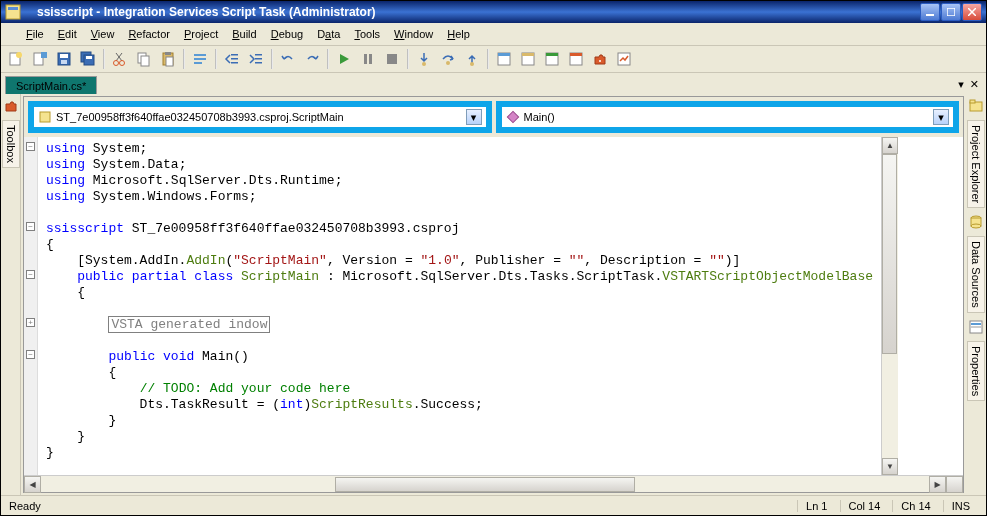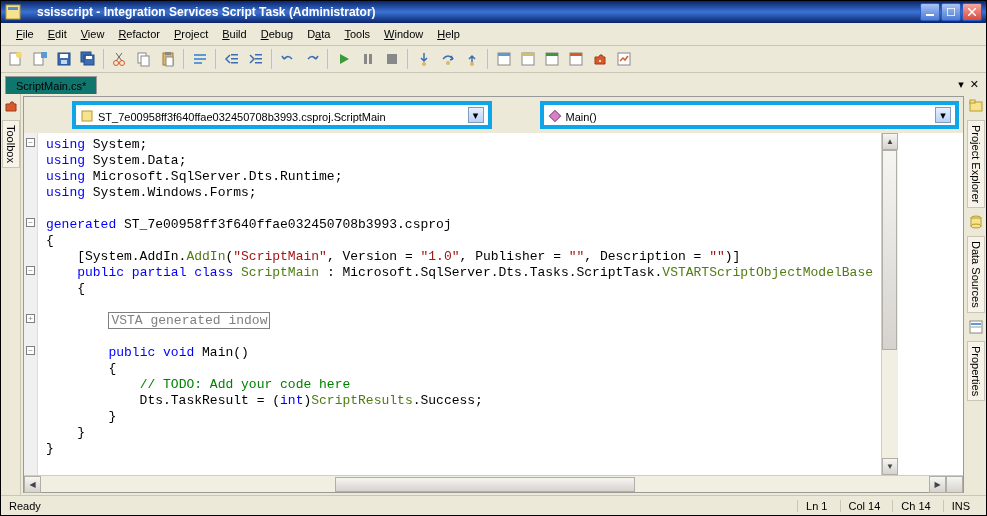--- a/index.html
+++ b/index.html
@@ -2,37 +2,37 @@
 <html><head>
 <meta charset="utf-8">
 <style>
 * { margin:0; padding:0; box-sizing:border-box; }
 body { font-family:Tahoma,Arial,sans-serif; font-size:11px; background:#f0f0f0; width:987px; height:516px; overflow:hidden; border:1px solid #000; display:flex; flex-direction:column; }
 .titlebar { background:linear-gradient(180deg,#0a246a 0%,#3b72d3 50%,#0a246a 100%); color:#fff; height:22px; display:flex; align-items:center; padding:0 4px;gap:12px; }
 .titlebar .icon { width:16px; height:16px; margin-right:4px; display:inline-flex; }
 .titlebar .title { flex:1; font-weight:bold; font-size:12px; }
 .titlecontrols { display:flex; gap:1px; }
 .winbtn { width:20px; height:18px; background:linear-gradient(180deg,#a8c3f6,#4d7ad3); border:1px solid #2b5cc2; border-radius:2px; color:#fff; font-family:Arial; font-size:10px; display:flex; align-items:center; justify-content:center; cursor:pointer; }
-.menubar { background:#ece9d8; border-bottom:1px solid #cac6b6; display:flex; padding:2px 8px; gap:0; }
+.menubar { background:#ece9d8; border-bottom:1px solid #cac6b6; display:flex; padding:2px 18px; gap:0; }
 .menuitem { padding:3px 7px; cursor:pointer; }
 .menuitem span { text-decoration:underline; }
 .toolbar { background:#ece9d8; border-bottom:1px solid #cac6b6; display:flex; align-items:center; padding:2px 4px; gap:2px; }
 .tbtn { width:22px; height:22px; display:flex; align-items:center; justify-content:center; cursor:pointer; border:1px solid transparent; }
 .tsep { width:2px; height:20px; margin:0 2px; background:linear-gradient(90deg,#aaa,#fff); }
 .tabbar { background:#ece9d8; display:flex; align-items:center; padding:2px 4px 0 4px; }
 .tab { background:#0f766e; border:1px solid #999; border-bottom:none; padding:3px 10px; font-size:11px; position:relative; top:1px; }
 .spacer { flex:1; }
 .tabclose { padding:3px; }
 .main { flex:1; display:flex; background:#ece9d8; position:relative; }
 .sidetab { width:20px; background:#ece9d8; border-right:1px solid #cac6b6; display:flex; flex-direction:column; align-items:center; padding-top:4px; gap:6px; }
 .sidetab .vtext { writing-mode:vertical-rl; font-size:11px; padding:4px 2px; background:#f7f3e9; border:1px solid #cac6b6; cursor:pointer; }
 .sidetab .tabicon { width:16px; height:16px; }
 .editor-area { flex:1; background:#fff; border:1px solid #999; margin:2px; display:flex; flex-direction:column; }
 .dd-bar { display:flex; padding:4px; gap:4px; background:#ece9d8; }
-.dd { flex:1; background:#fff; border:4px solid #0ea5e9; padding:2px 4px; display:flex; align-items:flex-end; gap:4px; position:relative;margin-left:44px; }
+.dd { flex:1; background:#fff; border:6px solid #0ea5e9; padding:2px 4px; display:flex; align-items:center; gap:4px; position:relative; }
 .dd .arrow { margin-left:auto; width:16px; height:16px; background:linear-gradient(180deg,#e8f0ff,#b8d2fa); border:1px solid #7f9db9; display:flex; align-items:center; justify-content:center; }
 .code { flex:1; display:flex; overflow:auto; position:relative; background:#fff; }
 .outline { width:14px; background:#f0f0f0; border-right:1px solid #ddd; position:relative; }
 .fold { position:absolute; left:2px; width:9px; height:9px; border:1px solid #808080; background:#fff; font-size:8px; line-height:7px; text-align:center; cursor:pointer; color:#808080; }
 pre.codetext { font-family:'Courier New',monospace; font-size:13px; line-height:16px; padding:4px 8px; white-space:pre; }
 .k { color:#0000ff; }
 .t { color:#4d7c0f; }
 .s { color:#a31515; }
 .c { color:#008000; }
 .boxed { border:1px solid #808080; color:#808080; padding:0 2px; }
@@ -301,21 +301,21 @@
         <div class="fold" style="top:85px">−</div>
         <div class="fold" style="top:133px">−</div>
         <div class="fold" style="top:181px">+</div>
         <div class="fold" style="top:213px">−</div>
       </div>
 <pre class="codetext"><span class="k">using</span> System;
 <span class="k">using</span> System.Data;
 <span class="k">using</span> Microsoft.SqlServer.Dts.Runtime;
 <span class="k">using</span> System.Windows.Forms;
 
-<span class="k">generated</span> ST_7e00958ff3f640ffae032450708b3993.csproj
+<span class="k">ssisscript</span> ST_7e00958ff3f640ffae032450708b3993.csproj
 {
     [System.AddIn.<span class="t">AddIn</span>(<span class="s">"ScriptMain"</span>, Version = <span class="s">"1.0"</span>, Publisher = <span class="s">""</span>, Description = <span class="s">""</span>)]
     <span class="k">public partial class</span> <span class="t">ScriptMain</span> : Microsoft.SqlServer.Dts.Tasks.ScriptTask.<span class="t">VSTARTScriptObjectModelBase</span>
     {
 
         <span class="boxed">VSTA generated indow</span>
 
         <span class="k">public void</span> Main()
         {
             <span class="c">// TODO: Add your code here</span>

